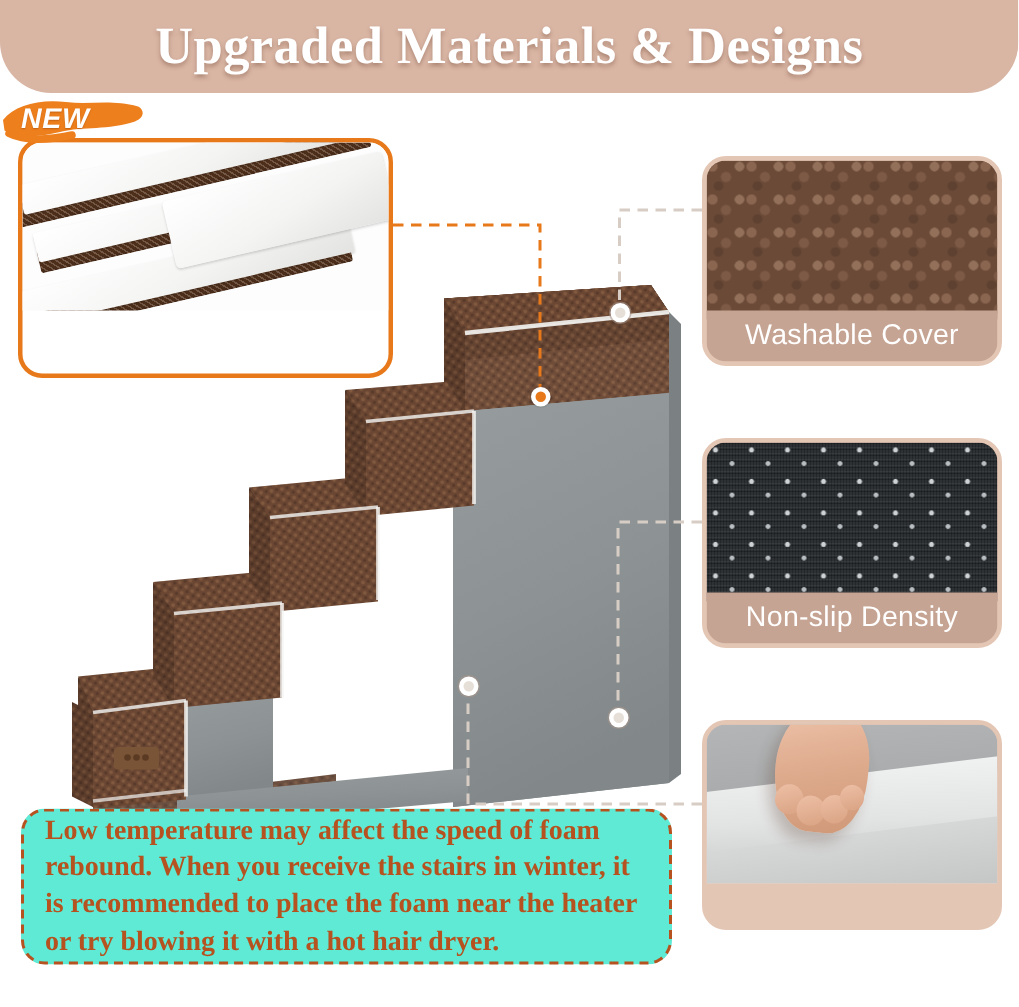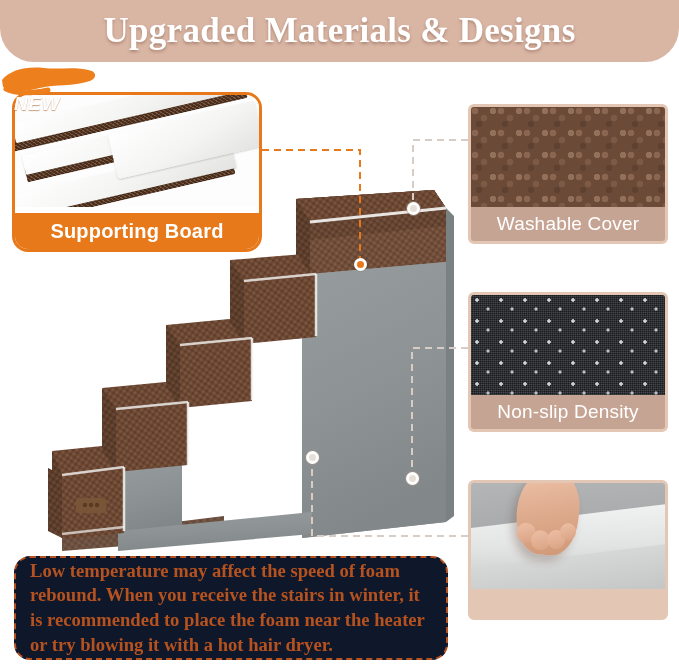--- a/index.html
+++ b/index.html
@@ -103,30 +103,29 @@
   }
   #new-badge-text {
     position: absolute;
     left: 14px; top: 7px;
     color: #ffffff;
     font-size: 19px;
     font-weight: bold;
     font-style: italic;
     letter-spacing: 0.5px;
     text-shadow: 0 1px 1px rgba(150,70,10,0.5);
-    margin-top: 24px;
   }
 
   
   .feature-panel {
     position: absolute;
     left: 468px;
     width: 200px;
     border: 3px solid #e4c6b4;
-    border-radius: 6px;
+    border-radius: 16px;
     background: #e4c6b4;
     overflow: hidden;
     box-sizing: border-box;
     padding-left: 16px;
   }
   .fp-photo {
     position: absolute;
     left: 0; top: 0;
     width: 100%;
     overflow: hidden;
@@ -237,27 +236,27 @@
   }
   .dot-tan {
     background: #e6dfd7;
     border: 3px solid #ffffff;
     box-shadow: 0 0 0 1px rgba(170,150,138,0.55);
   }
 
   
   #warning-note {
     position: absolute;
-    left: 14px; top: 556px;
+    left: 14px; top: 539px;
     width: 434px;
     height: 104px;
     border: 2px dashed #b5521f;
     border-radius: 16px;
     box-sizing: border-box;
-    background: #0f172a;
+    background: #5eead4;
     display: flex;
     align-items: center;
     justify-content: center;
   }
   #warning-text {
     font-family: "Liberation Serif", serif;
     font-weight: bold;
     font-size: 18.6px;
     line-height: 1.32;
     color: #b5521f;
@@ -465,21 +464,20 @@
            transform:rotate(-13deg);"></div>
       <div class="sb-board sb-white" style="left:6px; top:34px; width:234px; height:20px;
            transform:rotate(-13deg);"></div>
       <div class="sb-board sb-brown" style="left:-16px; top:92px; width:238px; height:14px;
            transform:rotate(-13deg);"></div>
       <div class="sb-board sb-white" style="left:-18px; top:76px; width:240px; height:24px;
            transform:rotate(-13deg);"></div>
       <div class="sb-board sb-white" style="left:96px; top:22px; width:150px; height:46px;
            transform:rotate(-13deg); border-radius:3px;"></div>
     </div>
-    <div id="sb-label">Supporting Board</div>
   </div>
 
   <div id="new-badge">
     <svg width="100" height="40" viewBox="0 0 100 40">
       <path d="M2 18 C 10 8, 26 4, 44 6 C 60 8, 74 4, 92 9 C 96 11, 97 16, 90 19
                C 72 25, 56 22, 40 26 C 24 30, 10 30, 3 25 Z" fill="#ee7f1d"></path>
       <path d="M6 27 C 18 33, 34 31, 48 28" stroke="#ee7f1d" stroke-width="5" fill="none" stroke-linecap="round"></path>
     </svg>
     <div id="new-badge-text">NEW</div>
   </div>

